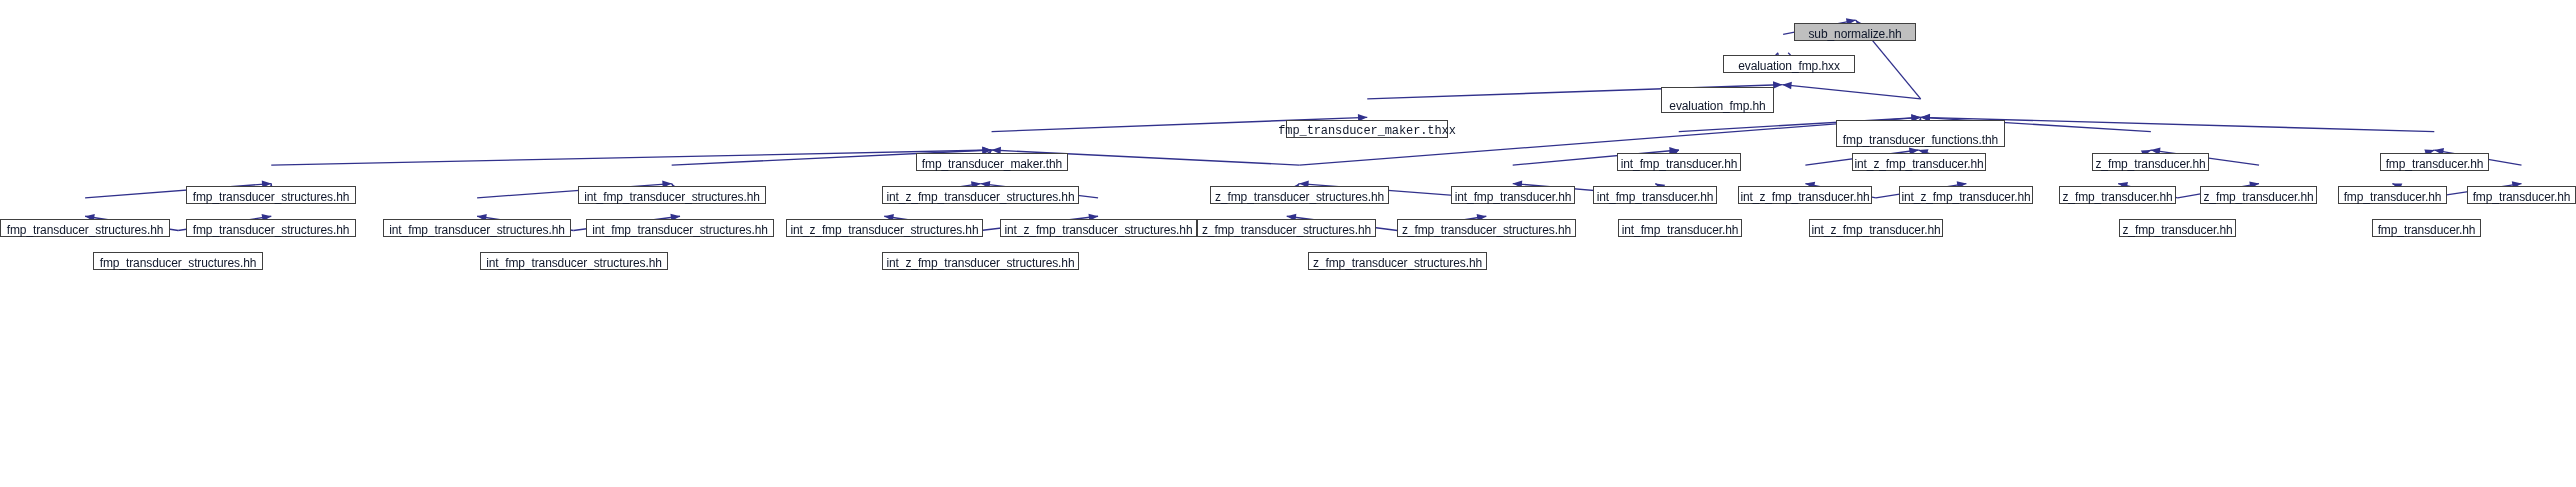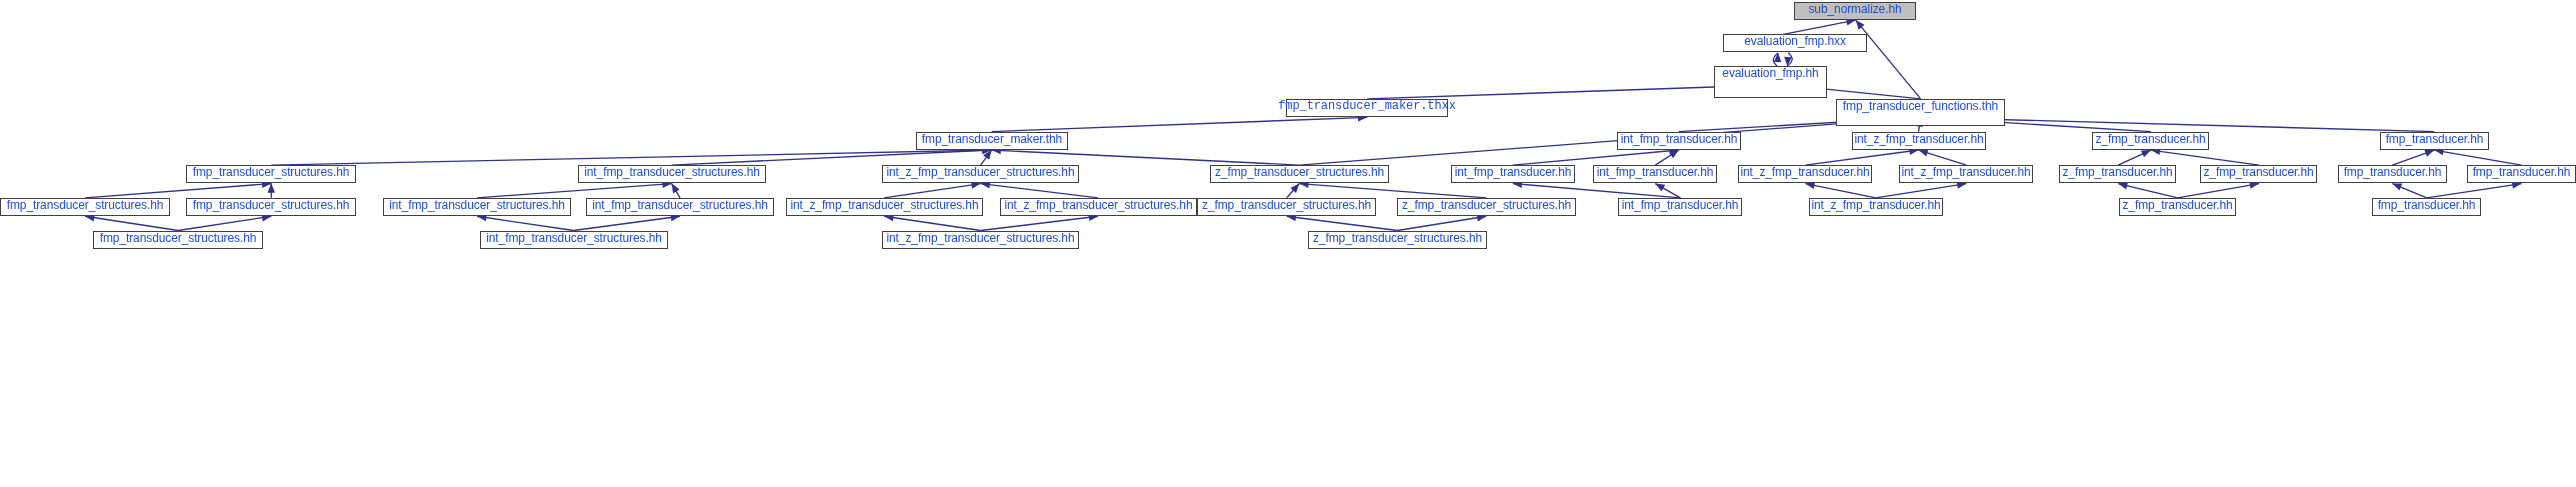--- a/index.html
+++ b/index.html
@@ -21,29 +21,30 @@
     left: 0;
     top: 0;
     width: 2576px;
     height: 487px;
   }
   .node {
     position: absolute;
     box-sizing: border-box;
     background: #ffffff;
     border: 0.8px solid #404040;
-    color: #1d4ed8;
+    color: #0f172a;
     font-size: 12px;
     line-height: 1;
     display: flex;
-    align-items: flex-start;
+    align-items: flex-end;
     justify-content: center;
     white-space: nowrap;
     letter-spacing: -0.1px;
     z-index: 5;
+    margin-top: 21px;
   }
   .node.root {
     background: #bfbfbf;
     border-color: #404040;
   }
   .node-label {
     display: block;
     padding: 0 3.4px;
   }
 </style>
@@ -146,24 +147,24 @@
       <polygon points="0,0 -11,4.5 -11,-4.5" fill="#31318c" transform="translate(1309.5,258) rotate(-6.923448914810532)"></polygon>
       <path d="M1666.5,275 L1534.5,258" stroke="#31318c" stroke-width="1.6" fill="none"></path>
       <polygon points="0,0 -11,4.5 -11,-4.5" fill="#31318c" transform="translate(1534.5,258) rotate(-172.6613936637638)"></polygon>
       <path d="M1666.5,275 L1772.5,258" stroke="#31318c" stroke-width="1.6" fill="none"></path>
       <polygon points="0,0 -11,4.5 -11,-4.5" fill="#31318c" transform="translate(1772.5,258) rotate(-9.111357044783997)"></polygon>
     </svg>
   <div id="node-layer">
       <div class="node root" style="left: 1794px; top: 1.7px; width: 122px; height: 18.4px;">
         <span class="node-label">sub_normalize.hh</span>
       </div>
-      <div class="node" style="left: 1723px; top: 34px; width: 144px; height: 18.4px;">
+      <div class="node" style="left: 1723px; top: 34px; width: 132px; height: 18.4px;">
         <span class="node-label">evaluation_fmp.hxx</span>
       </div>
-      <div class="node" style="left: 1714px; top: 66px; width: 113px; height: 32px;">
+      <div class="node" style="left: 1661px; top: 66px; width: 113px; height: 26px;">
         <span class="node-label">evaluation_fmp.hh</span>
       </div>
       <div class="node" style="left: 1286px; top: 99px; width: 162px; height: 18.4px; font-family: Liberation Mono, monospace;">
         <span class="node-label">fmp_transducer_maker.thxx</span>
       </div>
       <div class="node" style="left: 1836px; top: 99px; width: 169px; height: 27px;">
         <span class="node-label">fmp_transducer_functions.thh</span>
       </div>
       <div class="node" style="left: 916px; top: 132px; width: 152px; height: 18.4px;">
         <span class="node-label">fmp_transducer_maker.thh</span>

